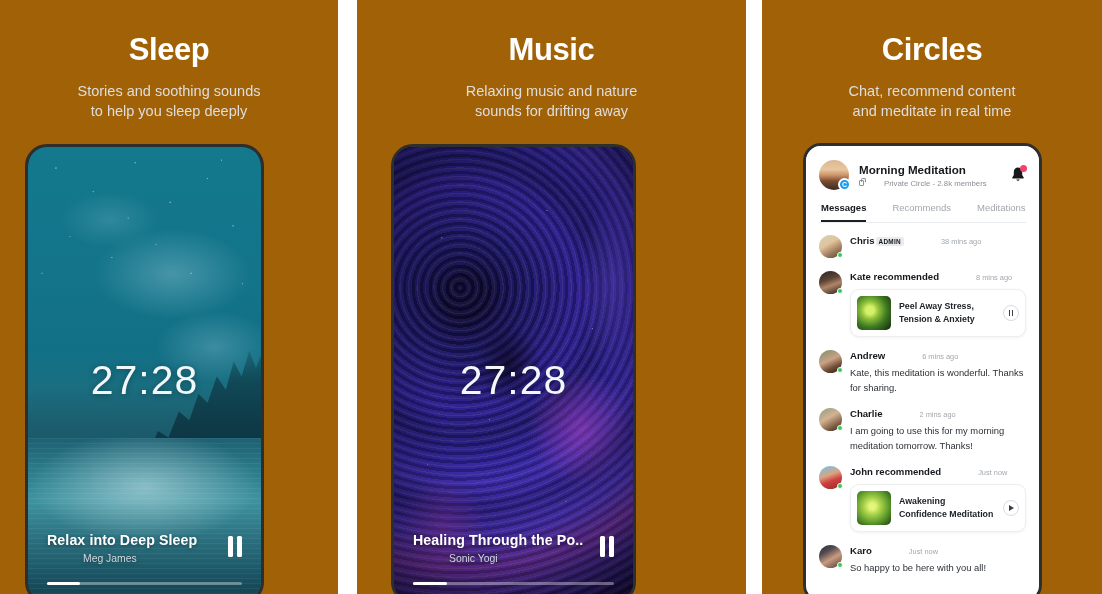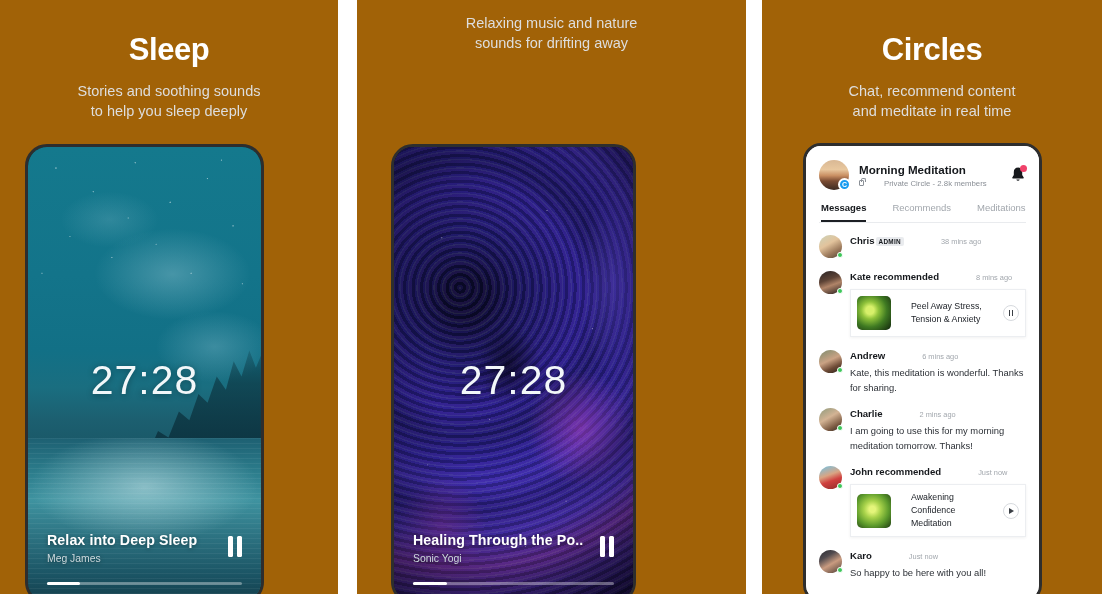--- a/index.html
+++ b/index.html
@@ -157,21 +157,21 @@
     text-align:center; color:#f2f7f9;
     font-size:41px; font-weight:400; letter-spacing:1px;
     text-shadow: 0 1px 6px rgba(0,0,0,.35);
   }
   .timer-sleep { top: 210px; }
   .timer-music { top: 210px; }
 
   .player { position:absolute; left:0; right:0; bottom:0; padding: 0 19px 16px; }
   .player-row { display:flex; align-items:flex-end; justify-content:space-between; }
   .track-title { color:#ffffff; font-size:14.2px; font-weight:bold; letter-spacing:.1px; text-shadow:0 1px 4px rgba(0,0,0,.4); }
-  .track-artist { color:#cdd9dd; font-size:10.4px; margin-top:5px; text-shadow:0 1px 4px rgba(0,0,0,.4); }
+  .track-artist { color:#cdd9dd; font-size:10.4px; margin-top:5px; text-shadow:0 1px 4px rgba(0,0,0,.4);margin-left:36px; }
   .pause-btn { display:flex; gap:4px; align-items:center; margin-bottom:7px; cursor:pointer; }
   .pause-btn i { display:block; width:5px; height:21px; background:#fff; border-radius:1.5px; }
   .progress { margin-top:18px; height:3.5px; border-radius:3px; background:rgba(255,255,255,.35); position:relative; }
   .progress .fill { position:absolute; left:0; top:0; bottom:0; width:17%; background:#ffffff; border-radius:3px; }
 
   
   .c-app { position:absolute; inset:0; background:#ffffff; display:flex; flex-direction:column; }
   .c-head { padding:14px 13px 0 13px; }
   .c-headrow { display:flex; align-items:center; }
   .c-avatar {
@@ -208,23 +208,23 @@
   .av.a5 { background: linear-gradient(160deg,#6fc4e8 0%,#d9a483 40%,#d0413f 62%,#8e2d2b 100%); }
   .av.a6 { background: linear-gradient(150deg,#2b2b33 0%,#514b4f 30%,#c99b80 58%,#4a3a33 100%); }
   .mbody { margin-left:8px; flex:1 1 auto; min-width:0; }
   .mhead { display:flex; align-items:baseline; gap:1px; flex-wrap:wrap; }
   .mname { font-size:9.6px; font-weight:bold; color:#15181c; }
   .admin { font-size:6.4px; font-weight:bold; color:#15181c; background:#e9ebee; border-radius:2px; padding:1px 3px; letter-spacing:.3px; }
   .mtime { font-size:7.4px; color:#a2a7ad;padding-left:36px; }
   .mtext { font-size:9.4px; color:#2c3036; line-height:15px; margin-top:4px; }
 
   .rec-card {
-    margin-top:7px; background:#fff; border:1px solid #eceef1; border-radius:0;
+    margin-top:7px; background:#fff; border:1px solid #eceef1; border-radius:9px;
     box-shadow:0 1px 3px rgba(0,0,0,.06);
-    display:flex; align-items:center; padding:6px; gap:20px; cursor:pointer;
+    display:flex; align-items:center; padding:6px; gap:8px; cursor:pointer;font-weight:bold;
   }
   .rec-thumb { width:34px; height:34px; border-radius:5px; flex:0 0 auto; }
   .rec-thumb.t1 { background: radial-gradient(circle at 38% 42%, #d7f06a 0 14%, #8fc23a 30%, #3f7a22 58%, #11240d 100%); }
   .rec-thumb.t2 { background: radial-gradient(circle at 45% 45%, #e4f57a 0 12%, #a8d24a 32%, #5d9b2c 62%, #1d3a12 100%); }
   .rec-title { font-size:8.8px; color:#20242a; line-height:13px; flex:1 1 auto; }
   .rec-ctrl { width:16px; height:16px; border-radius:50%; border:1px solid #d7dade; display:flex; align-items:center; justify-content:center; flex:0 0 auto; }
   .rec-ctrl .pp { display:flex; gap:1.5px; }
   .rec-ctrl .pp i { width:1.6px; height:6px; background:#3a3f45; }
   .rec-ctrl .play { width:0;height:0;border-left:5px solid #3a3f45;border-top:3.5px solid transparent;border-bottom:3.5px solid transparent;margin-left:1.5px; }
   .heart { color:#e0303f; }
@@ -267,20 +267,21 @@
             <div class="fill"></div>
           </div>
         </div>
       </div>
     </div>
   </section>
 
   <div class="gap"></div>
 
   <section class="panel panel-music">
+    <h2 class="p-title">Music</h2>
     <p class="p-sub">
       <span>Relaxing music and nature</span><br>
       <span>sounds for drifting away</span>
     </p>
 
     <div class="phone phone-music">
       <div class="screen">
         <div class="art-music">
           <div class="swirl"></div>
           <div class="swirl2"></div>

